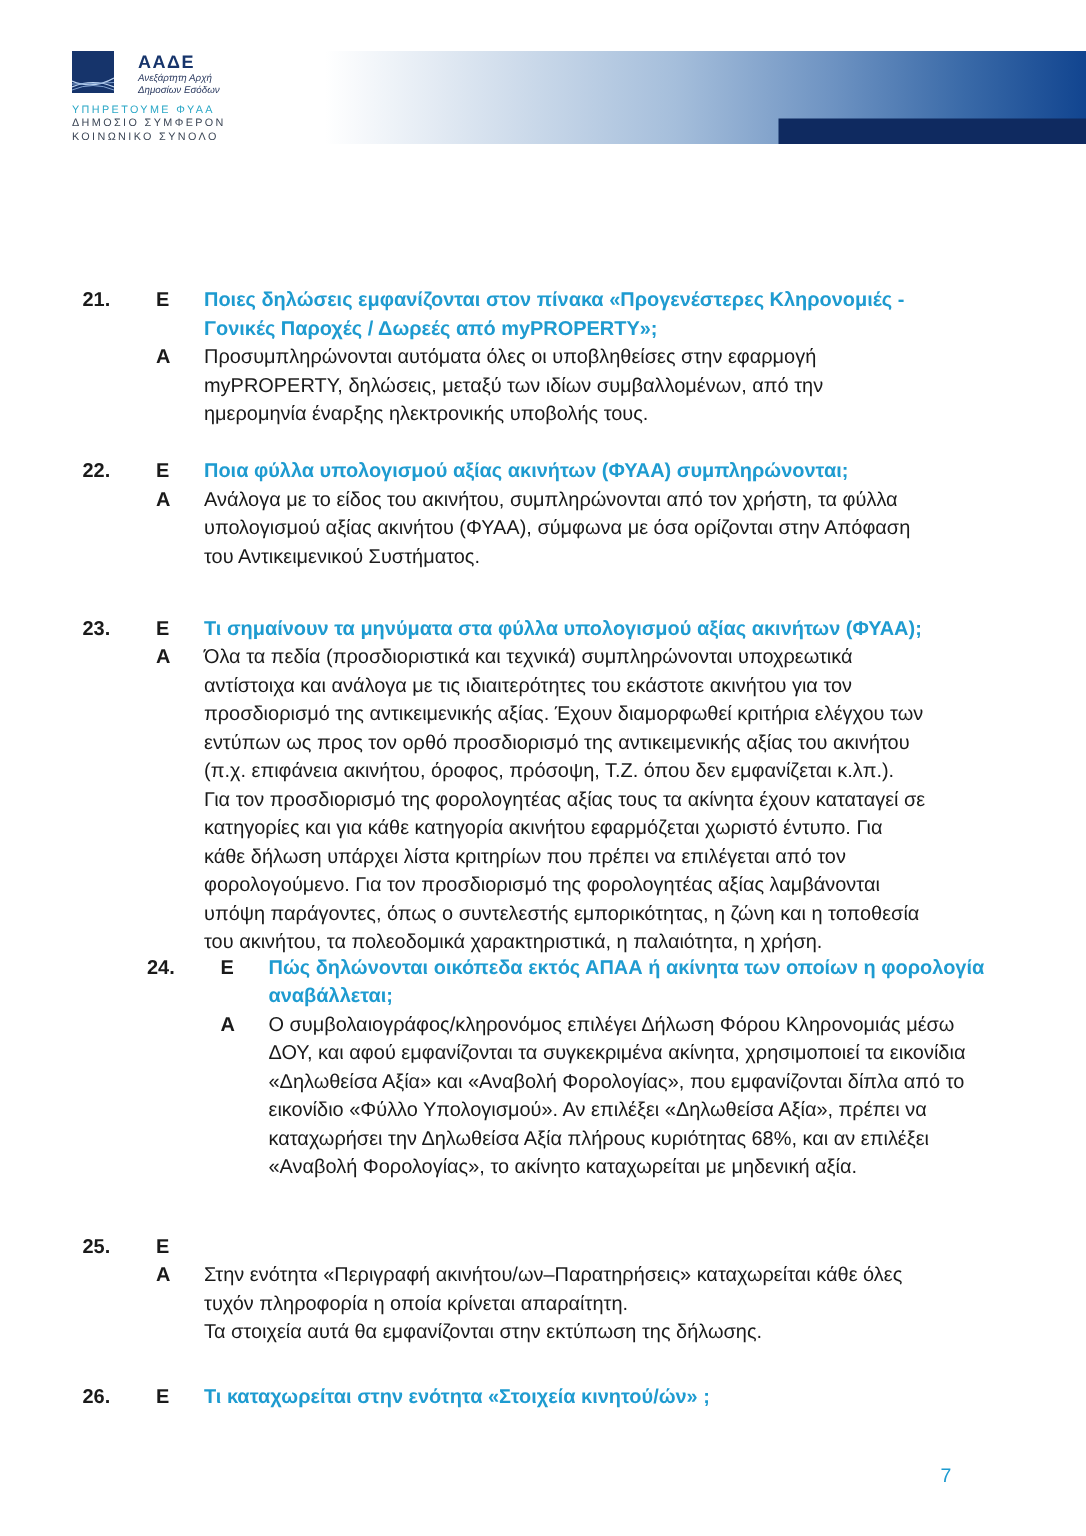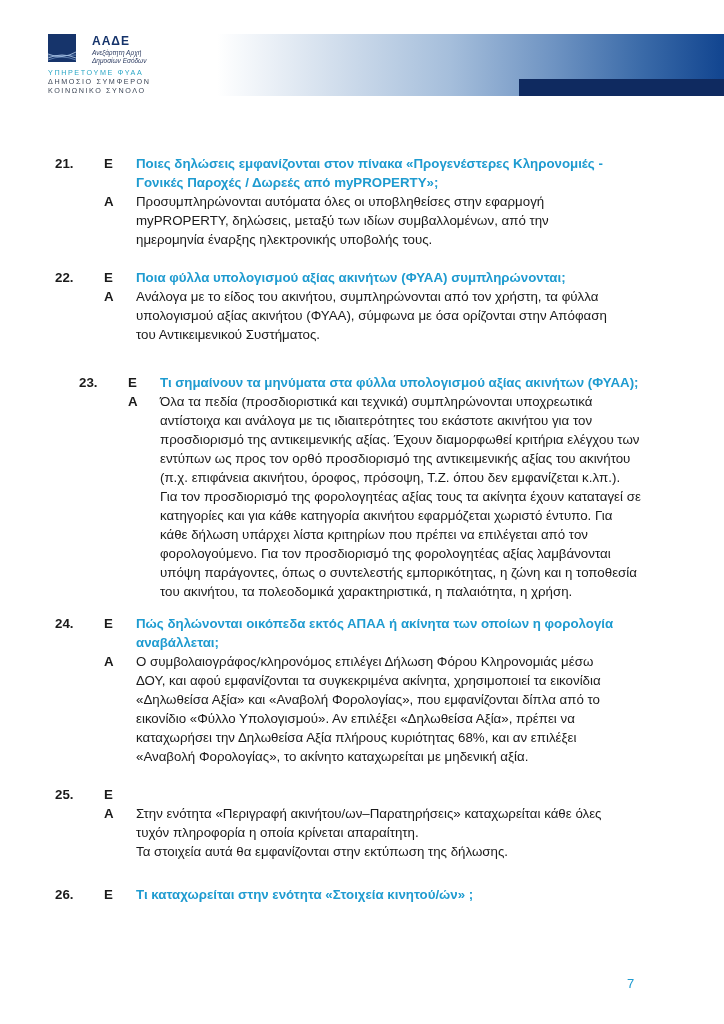--- a/index.html
+++ b/index.html
@@ -14,21 +14,21 @@
   .logo-sub { position: absolute; left: 80px; top: 49px; font-size: 6.5px; line-height: 7.5px; color: #2b3a60; font-style: italic; }
   .slogan { position: absolute; left: 36px; font-size: 7.2px; letter-spacing: 1.6px; line-height: 9px; }
   .slogan.s1 { top: 68px; color: #2aa7c6; }
   .slogan.s2 { top: 77px; color: #3c4656; }
   .slogan.s3 { top: 86px; color: #3c4656; text-align: right; }
   .band { position: absolute; left: 205px; top: 34px; width: 519px; height: 62px;
           background: linear-gradient(to right, #ffffff 0%, #d3dfed 22%, #a5bedb 45%, #6e93c2 65%, #3a6aa8 82%, #0b3f8c 100%); }
   .band-dark { position: absolute; left: 507px; top: 79px; width: 217px; height: 17px; background: #0f2a60; }
 
   
-  .qa { position: absolute; left: 0; width: 588px; }
+  .qa { position: absolute; left: 0; width: 588px; margin-top: 36px; }
   .row { position: relative; height: 19px; font-size: 13.3px; line-height: 19px; }
   .num { position: absolute; left: 55px; top: 0; font-weight: bold; color: #1a1a1a; }
   .tag { position: absolute; left: 104px; top: 0; font-weight: bold; color: #1a1a1a; }
   .txt { position: absolute; left: 136px; top: 0; white-space: nowrap; }
   .q .txt { color: #1e9bd0; font-weight: bold; }
   .a .txt { color: #1a1a1a; }
 
   .page-num { position: absolute; left: 627px; top: 976px; font-size: 13px; color: #1e9bd0; }
 </style>
 </head>
@@ -85,21 +85,21 @@
       <span class="tag">Α</span>
       <span class="txt">Ανάλογα με το είδος του ακινήτου, συμπληρώνονται από τον χρήστη, τα φύλλα</span>
     </div>
     <div class="row a">
       <span class="txt">υπολογισμού αξίας ακινήτου (ΦΥΑΑ), σύμφωνα με όσα ορίζονται στην Απόφαση</span>
     </div>
     <div class="row a">
       <span class="txt">του Αντικειμενικού Συστήματος.</span>
     </div>
   </div>
-<div class="qa" style="top:373px;padding-left:24px;">
+<div class="qa" style="top:373px;">
     <div class="row q">
       <span class="num">23.</span>
       <span class="tag">Ε</span>
       <span class="txt">Τι σημαίνουν τα μηνύματα στα φύλλα υπολογισμού αξίας ακινήτων (ΦΥΑΑ);</span>
     </div>
     <div class="row a">
       <span class="tag">Α</span>
       <span class="txt">Όλα τα πεδία (προσδιοριστικά και τεχνικά) συμπληρώνονται υποχρεωτικά</span>
     </div>
     <div class="row a">
@@ -126,21 +126,21 @@
     <div class="row a">
       <span class="txt">φορολογούμενο. Για τον προσδιορισμό της φορολογητέας αξίας λαμβάνονται</span>
     </div>
     <div class="row a">
       <span class="txt">υπόψη παράγοντες, όπως ο συντελεστής εμπορικότητας, η ζώνη και η τοποθεσία</span>
     </div>
     <div class="row a">
       <span class="txt">του ακινήτου, τα πολεοδομικά χαρακτηριστικά, η παλαιότητα, η χρήση.</span>
     </div>
   </div>
-<div class="qa" style="top:614px;">
+<div class="qa" style="top:599px;padding-left:43px;">
     <div class="row q">
       <span class="num">24.</span>
       <span class="tag">Ε</span>
       <span class="txt">Πώς δηλώνονται οικόπεδα εκτός ΑΠΑΑ ή ακίνητα των οποίων η φορολογία</span>
     </div>
     <div class="row q">
       <span class="txt">αναβάλλεται;</span>
     </div>
     <div class="row a">
       <span class="tag">Α</span>

